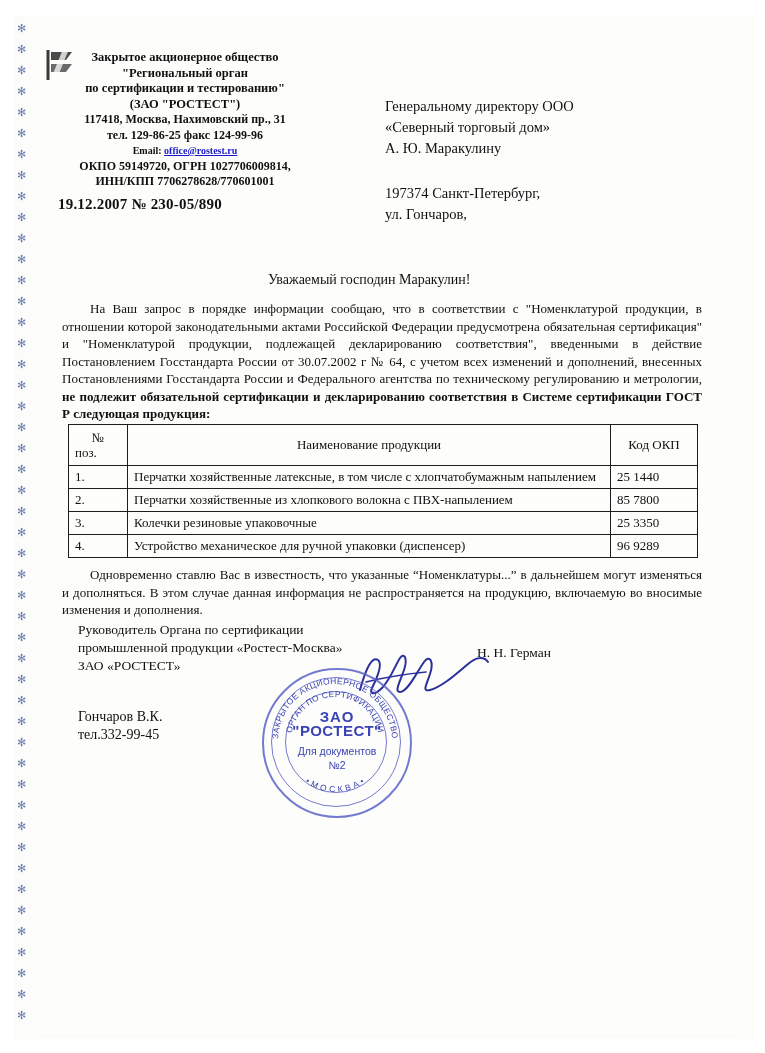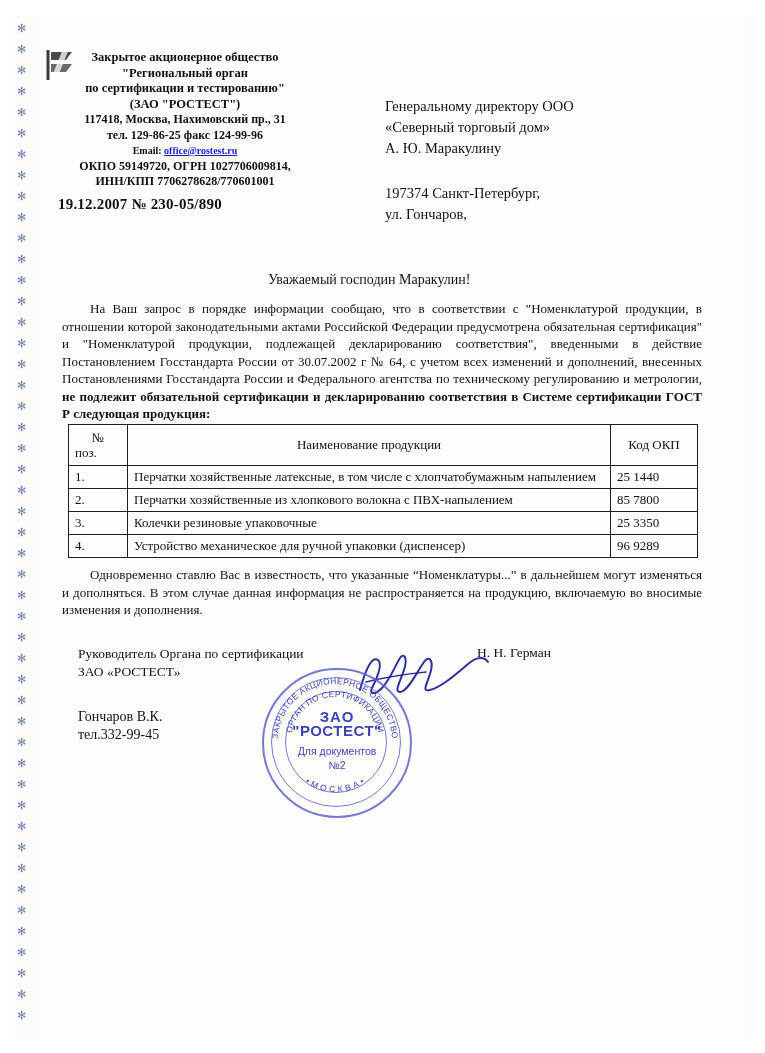--- a/index.html
+++ b/index.html
@@ -192,21 +192,21 @@
   .col-name  { text-align: justify; }
   .col-code  { width: 74px;  text-align: left; white-space: nowrap; }
   .hdr-num   { line-height: 15px; }
   .row-name  { text-align: justify; text-align-last: left; }
   .cell-pad  { padding-left: 14px; }
 
   
   .sign {
     position: absolute;
     left: 78px;
-    top: 645px;
+    top: 621px;
     font-size: 13.5px;
     line-height: 18px;
   }
   .signer {
     position: absolute;
     left: 477px;
     top: 645px;
     font-size: 13.5px;
   }
   .contact {
@@ -399,20 +399,21 @@
         <td class="col-name cell-pad">Устройство механическое для ручной упаковки (диспенсер)</td>
         <td class="col-code">96 9289</td>
       </tr>
     </tbody>
   </table>
 
   <div class="para para2">Одновременно ставлю  Вас в известность, что  указанные  “Номенклатуры...” в  дальнейшем могут изменяться и дополняться.   В этом случае данная информация не распространяется на продукцию, включаемую во вносимые изменения и дополнения.</div>
 
   <div class="sign">
     <div>Руководитель Органа по сертификации</div>
+    <div>промышленной продукции «Ростест-Москва»</div>
     <div>ЗАО «РОСТЕСТ»</div>
   </div>
   <div class="signer">Н. Н. Герман</div>
 
   <div class="handsign">
     <svg width="140" height="54" viewBox="0 0 140 54">
       <path d="M8 42 C14 20, 20 8, 26 12 C31 16, 24 32, 20 40 C17 46, 22 48, 30 40 C38 32, 44 16, 48 10 C52 4, 56 10, 52 22 C48 34, 42 44, 48 44 C56 44, 66 22, 72 14 C78 6, 82 14, 78 26 C74 38, 70 44, 78 42 C90 39, 104 26, 116 16 C124 9, 132 8, 136 14" stroke="#2b2f9a" stroke-width="2" fill="none" stroke-linecap="round"></path>
       <path d="M14 34 C30 30, 54 26, 74 24" stroke="#2b2f9a" stroke-width="1.6" fill="none" stroke-linecap="round"></path>
     </svg>
   </div>

